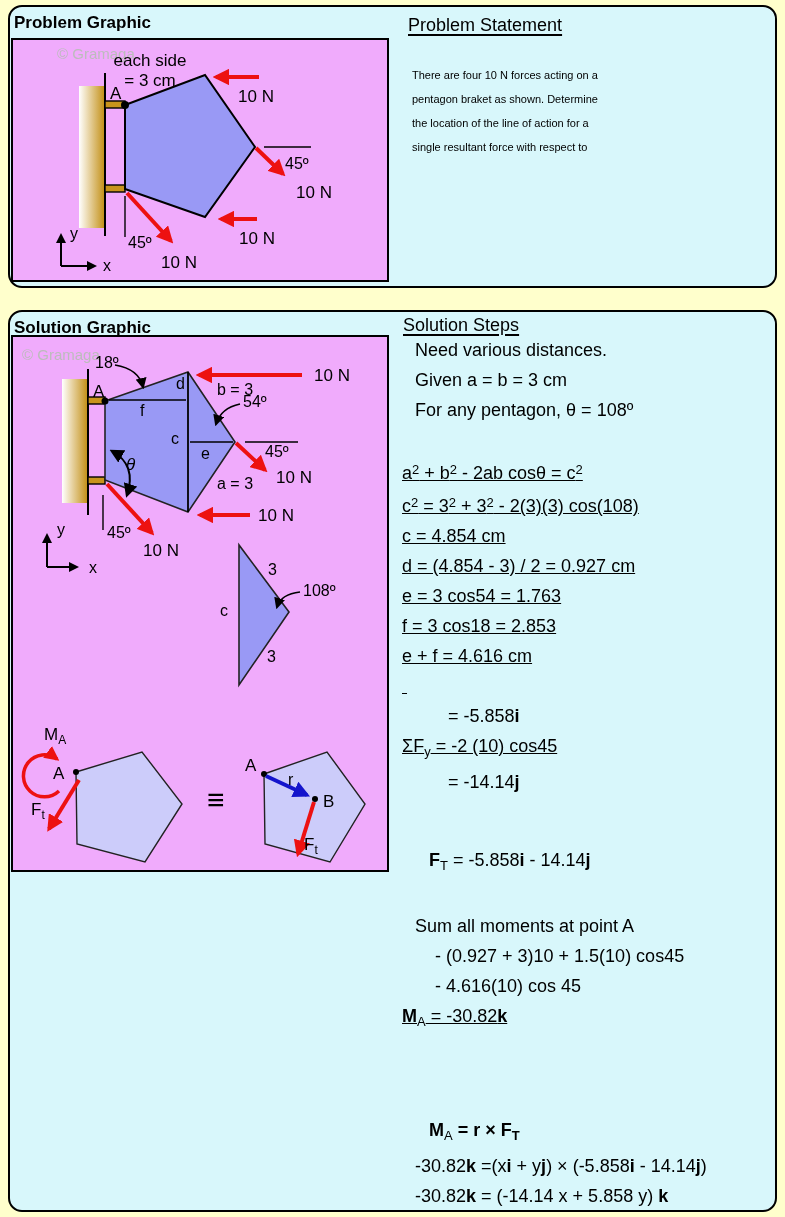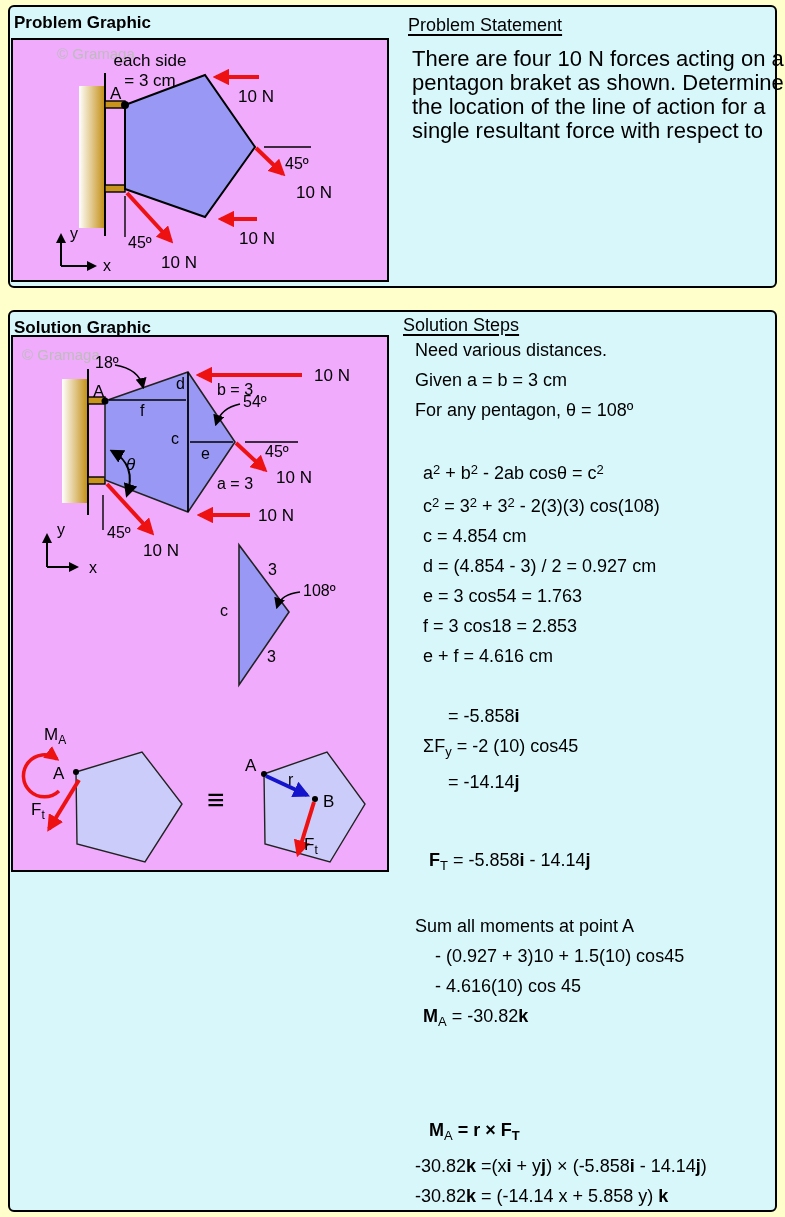--- a/index.html
+++ b/index.html
@@ -4,46 +4,46 @@
 <style>
   html,body{margin:0;padding:0;}
   body{
     width:785px;height:1217px;position:relative;
     background:#FFFFCC;
     font-family:"Liberation Sans","DejaVu Sans",sans-serif;
     color:#000;overflow:hidden;
   }
   .panel{
     position:absolute;background:#D8F7FB;
-    border:2px solid #000;border-radius:6px;
+    border:2px solid #000;border-radius:14px;
   }
   .panel-title{
     position:absolute;font-weight:bold;font-size:17px;white-space:nowrap;
   }
   .sec-title{
     position:absolute;font-weight:normal;font-size:18px;white-space:nowrap;
     text-decoration:underline;text-decoration-thickness:2px;text-underline-offset:3px;
   }
   .gbox{
     position:absolute;background:#f0abfc;border:2px solid #000;
   }
   .gbox svg{display:block;}
   .stmt{
-    position:absolute;font-size:22px;line-height:24px;width:360px;
+    position:absolute;font-size:11px;line-height:24px;width:360px;margin-top:16px;
   }
   .stmt-line{white-space:nowrap;}
   .steps{
     position:absolute;font-size:18px;line-height:30px;width:372px;
   }
   .stepline{white-space:nowrap;}
   .stepline sup{font-size:13px;vertical-align:5px;}
   .stepline sub{font-size:13px;vertical-align:-4px;}
   .stepline .bold{font-weight:bold;}
   .stepline.ind0{margin-left:13px;}
-  .stepline.ind1{margin-left:21px;}
+  .stepline.ind1{text-decoration:underline;}
   .stepline.ind2{margin-left:46px;}
   .stepline.ind3{margin-left:33px;}
   .stepline.ind4{margin-left:27px;margin-top:48px;}
   .stepline.ind5{margin-left:13px;}
   svg text{font-family:"Liberation Sans","DejaVu Sans",sans-serif;fill:#000;}
   .wm{fill:#BCBCBC;font-size:15px;}
 </style>
 </head>
 <body>
 

